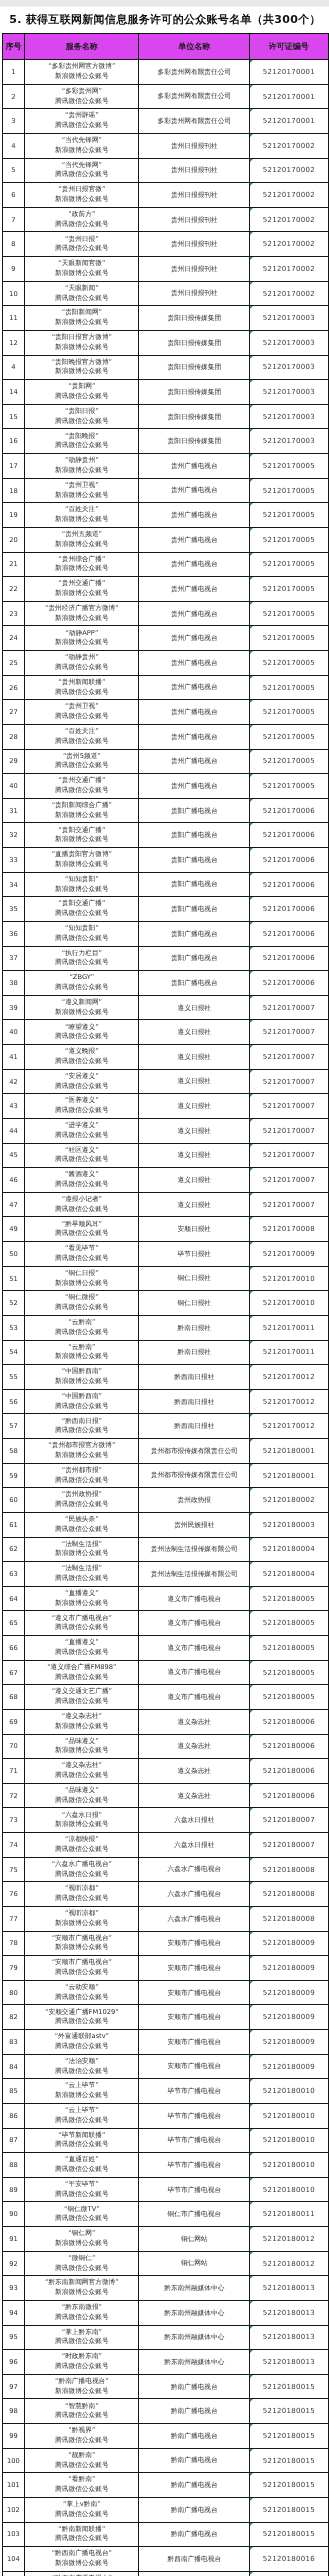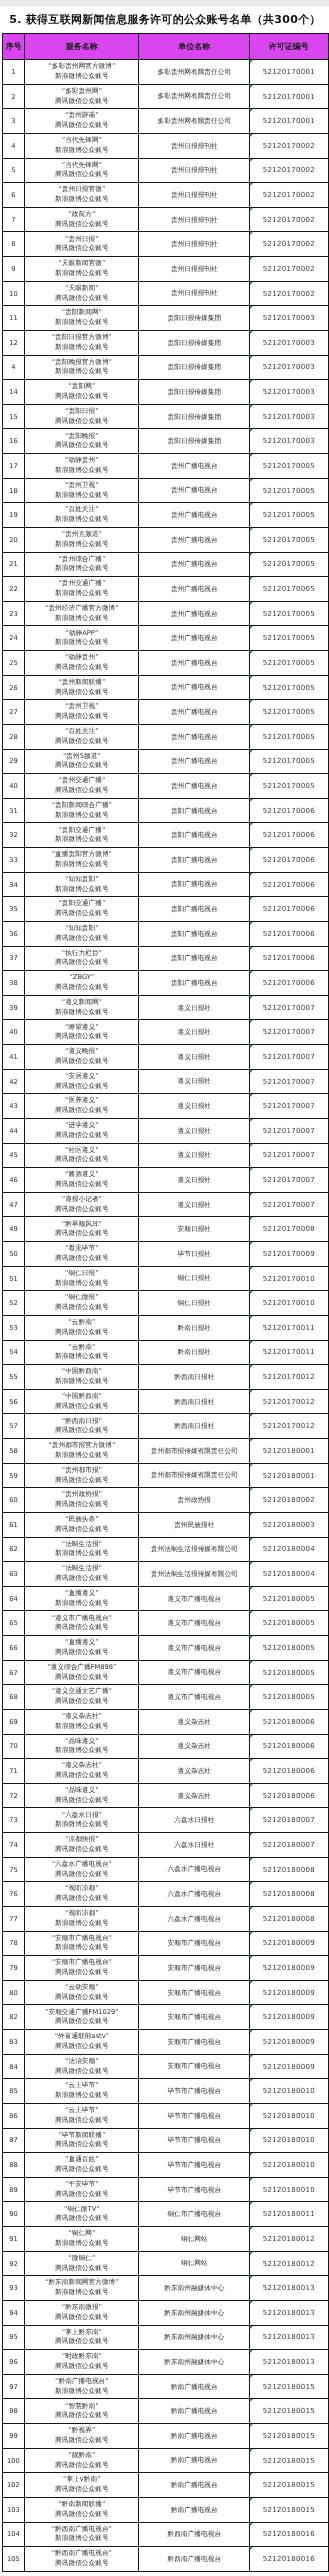--- a/index.html
+++ b/index.html
@@ -1083,42 +1083,51 @@
   <tr>
     <td class="c-no">100</td>
     <td class="c-name">
       <div class="svc-name">“靓黔南”</div>
       <div class="svc-platform">腾讯微信公众账号</div>
     </td>
     <td class="c-org">黔南广播电视台</td>
     <td class="c-lic">52120180015</td>
   </tr>
 
-
-  <tr>
-    <td class="c-no">102</td>
-    <td class="c-name">
-      <div class="svc-name">“掌上v黔南”</div>
+  <tr>
+    <td class="c-no">101</td>
+    <td class="c-name">
+      <div class="svc-name">“看黔南”</div>
       <div class="svc-platform">腾讯微信公众账号</div>
     </td>
     <td class="c-org">黔南广播电视台</td>
     <td class="c-lic">52120180015</td>
   </tr>
 
   <tr>
-    <td class="c-no">103</td>
-    <td class="c-name">
-      <div class="svc-name">“黔南新闻联播”</div>
+    <td class="c-no">102</td>
+    <td class="c-name">
+      <div class="svc-name">“掌上v黔南”</div>
       <div class="svc-platform">腾讯微信公众账号</div>
     </td>
     <td class="c-org">黔南广播电视台</td>
     <td class="c-lic">52120180015</td>
   </tr>
 
   <tr>
+    <td class="c-no">103</td>
+    <td class="c-name">
+      <div class="svc-name">“黔南新闻联播”</div>
+      <div class="svc-platform">腾讯微信公众账号</div>
+    </td>
+    <td class="c-org">黔南广播电视台</td>
+    <td class="c-lic">52120180015</td>
+  </tr>
+
+  <tr>
     <td class="c-no">104</td>
     <td class="c-name">
       <div class="svc-name">“黔西南广播电视台”</div>
       <div class="svc-platform">新浪微博公众账号</div>
     </td>
     <td class="c-org">黔西南广播电视台</td>
     <td class="c-lic">52120180016</td>
   </tr>
 
   <tr>

